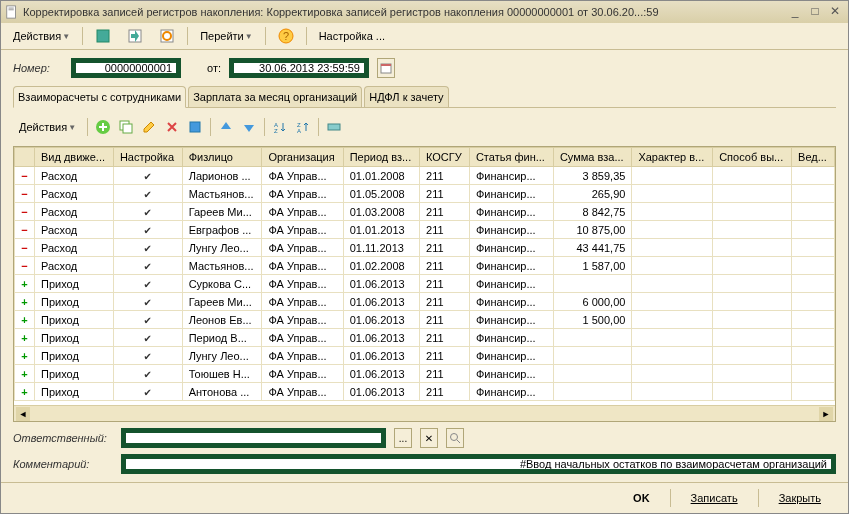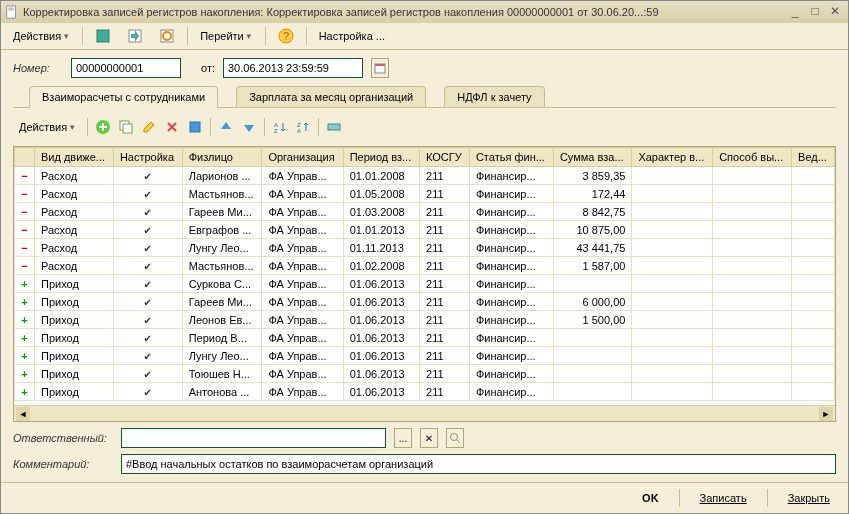--- a/index.html
+++ b/index.html
@@ -9,39 +9,39 @@
 .titlebar .icon { width: 14px; height: 14px; margin-right: 4px; }
 .titlebar-text { flex: 1; white-space: nowrap; overflow: hidden; text-overflow: ellipsis; }
 .winbtn { width: 18px; height: 16px; margin-left: 2px; text-align: center; color: #555; cursor: pointer; font-size: 12px; line-height: 14px; }
 .toolbar { background: #f5eed8; border-bottom: 1px solid #c8bc93; padding: 3px 6px; display: flex; align-items: center; gap: 4px; }
 .tbtn { padding: 2px 6px; display: inline-flex; align-items: center; gap: 1px; cursor: pointer; border-radius: 3px; }
 .dropdown-arrow { font-size: 8px; color: #666; }
 .sep { width: 1px; height: 18px; background: #c8bc93; margin: 0 2px; }
 .content { flex: 1; padding: 8px 12px; display: flex; flex-direction: column; gap: 6px; overflow: hidden; }
 .row { display: flex; align-items: center; gap: 8px; }
 .label { color: #333; min-width: 100px; font-style: italic; }
-input[type="text"] { border: 1px solid #14532d; background: #fff; padding: 2px 4px; font-size: 11px; height: 20px; }
+input[type="text"] { border: 5px solid #14532d; background: #fff; padding: 2px 4px; font-size: 11px; height: 20px; text-align: right; }
 .input-btn { width: 18px; height: 20px; border: 1px solid #b0a678; background: #f5eed8; cursor: pointer; display: inline-flex; align-items: center; justify-content: center; font-size: 10px; }
 .tabs { display: flex; border-bottom: 1px solid #c8bc93; gap: 2px; margin-top: 2px; }
-.tab { padding: 4px 12px; border: 1px solid #c8bc93; border-bottom: none; border-radius: 4px 4px 0 0; background: #ebe2c2; cursor: pointer; margin-left: 16px; }
+.tab { padding: 4px 4px; border: 1px solid #c8bc93; border-bottom: none; border-radius: 4px 4px 0 0; background: #ebe2c2; cursor: pointer; }
 .tab.active { background: #f5eed8; border-bottom: 1px solid #f5eed8; margin-bottom: -1px; font-weight: normal; }
 .inner-toolbar { display: flex; align-items: center; gap: 3px; padding: 3px 0; }
 .icon-btn { width: 20px; height: 20px; display: inline-flex; align-items: center; justify-content: center; cursor: pointer; border-radius: 3px; }
 .table-wrap { flex: 1; border: 1px solid #b0a678; background: #fff; overflow: hidden; display: flex; flex-direction: column; }
 .table-scroll { flex: 1; overflow: auto; }
 table { border-collapse: collapse; width: 100%; font-size: 11px; }
 th { background: #efe6c5; border: 1px solid #d8cda2; padding: 3px 6px; font-weight: normal; text-align: left; white-space: nowrap; position: sticky; top: 0; }
 td { border: 1px solid #e8e0c0; padding: 2px 6px; white-space: nowrap; height: 18px; }
 td.num { text-align: right; }
 .check { color: #333; font-size: 10px; }
 .red { color: #c00; font-weight: bold; }
 .green { color: #090; font-weight: bold; }
 .hscroll { height: 16px; background: #efe6c5; border-top: 1px solid #d8cda2; display: flex; align-items: center; justify-content: space-between; padding: 0 2px; }
 .scroll-arrow { width: 14px; height: 14px; background: #e0d5a8; text-align: center; font-size: 9px; cursor: pointer; line-height: 14px; }
-.footer { background: #f5eed8; border-top: 1px solid #c8bc93; padding: 6px 8px; display: flex; justify-content: flex-end; gap: 8px; align-items: center; }
+.footer { background: #f5eed8; border-top: 1px solid #c8bc93; padding: 6px 17px; display: flex; justify-content: flex-end; gap: 8px; align-items: center; }
 .btn { padding: 3px 10px; cursor: pointer; }
 .btn.ok { font-weight: bold; }
 .underline { text-decoration: underline; }
 svg { display: block; }
 </style>
 </head>
 <body>
 
 <div class="window">
   <div class="titlebar">
@@ -92,21 +92,21 @@
         </svg>
       </span>
     <span class="sep"></span>
     <span class="tbtn">Настройка ...</span>
   </div>
 
   <div class="content">
     <div class="row">
       <span class="label" style="min-width:50px">Номер:</span>
       <input type="text" style="width: 110px;" value="00000000001">
-      <span style="margin-left:12px">от:</span>
+      <span style="margin-left:18px">от:</span>
       <input type="text" style="width: 140px;" value="30.06.2013 23:59:59">
       <span class="input-btn">
           <svg width="12" height="12" viewBox="0 0 12 12">
             <rect x="1" y="2" width="10" height="9" fill="#fff" stroke="#888"></rect>
             <rect x="1" y="2" width="10" height="2" fill="#c66"></rect>
           </svg>
         </span>
     </div>
 
     <div class="tabs">
@@ -218,21 +218,21 @@
               </tr>
               <tr>
                 <td style="text-align: center;"><span class="red">−</span></td>
                 <td>Расход</td>
                 <td style="text-align: center;"><span class="check">✔</span></td>
                 <td>Мастьянов...</td>
                 <td>ФА Управ...</td>
                 <td>01.05.2008</td>
                 <td>211</td>
                 <td>Финансир...</td>
-                <td class="num">172,44</td>
+                <td class="num">265,90</td>
                 <td></td>
                 <td></td>
                 <td></td>
               </tr>
               <tr>
                 <td style="text-align: center;"><span class="red">−</span></td>
                 <td>Расход</td>
                 <td style="text-align: center;"><span class="check">✔</span></td>
                 <td>Гареев Ми...</td>
                 <td>ФА Управ...</td>

